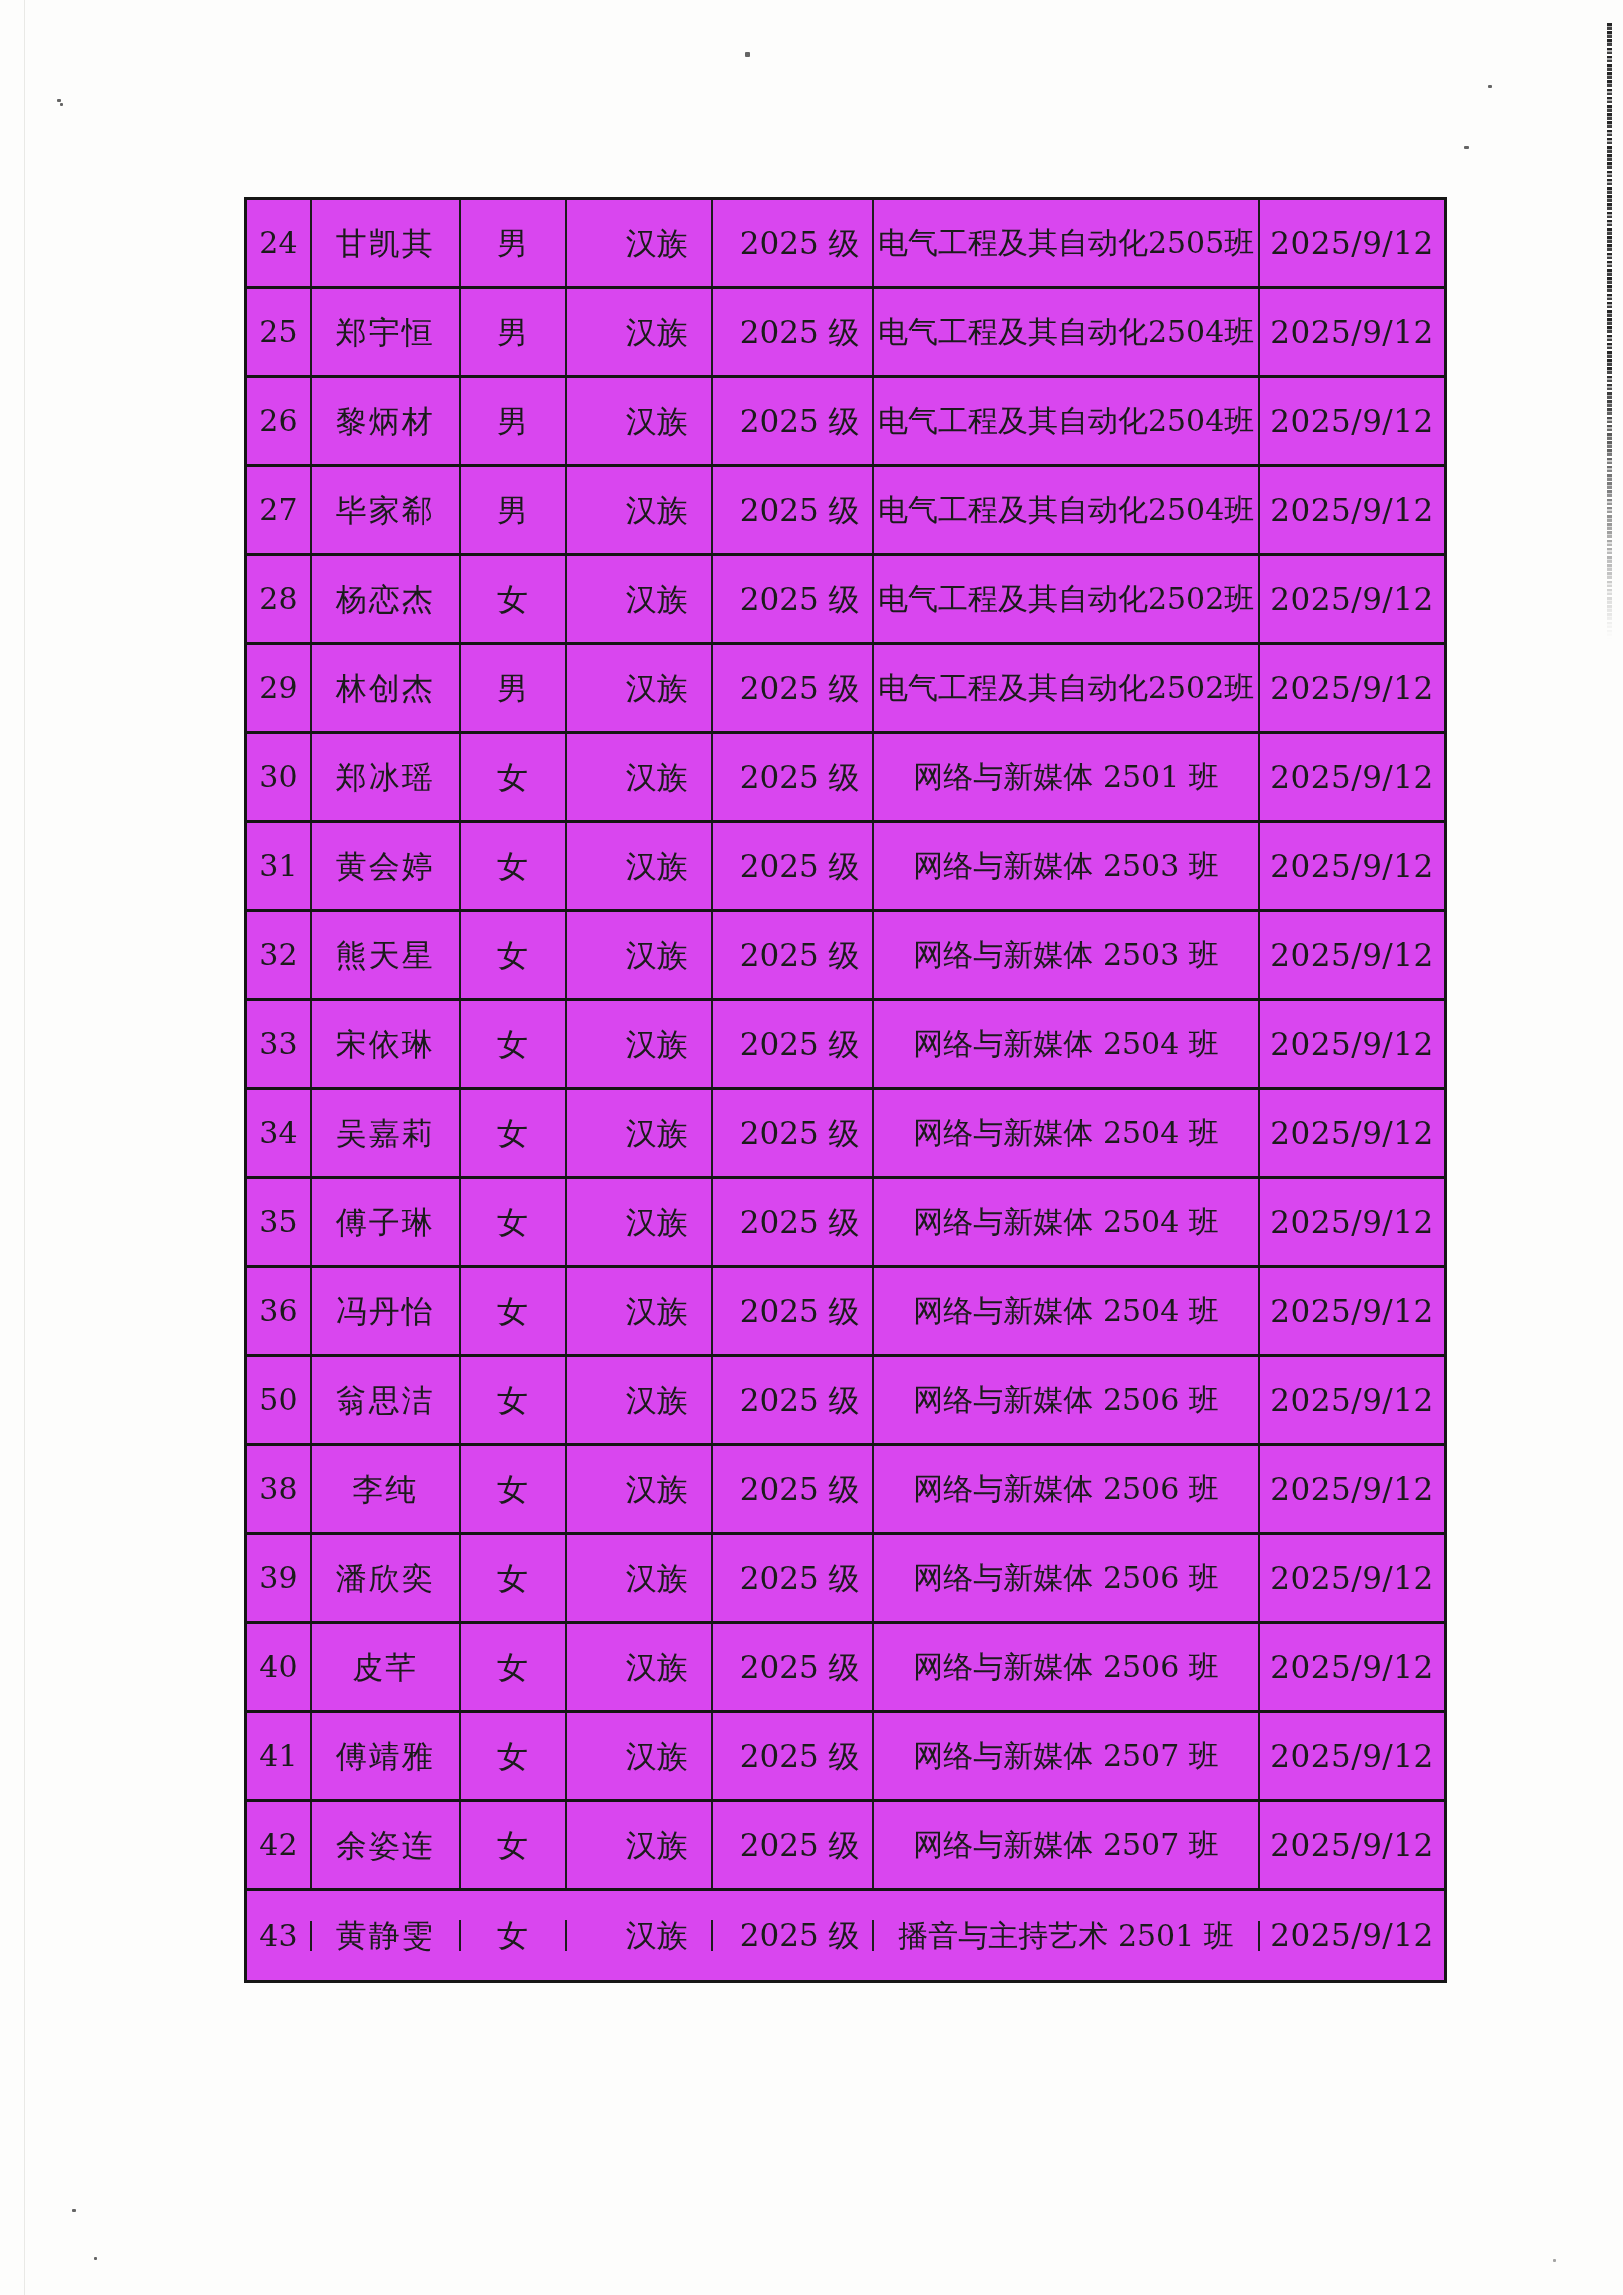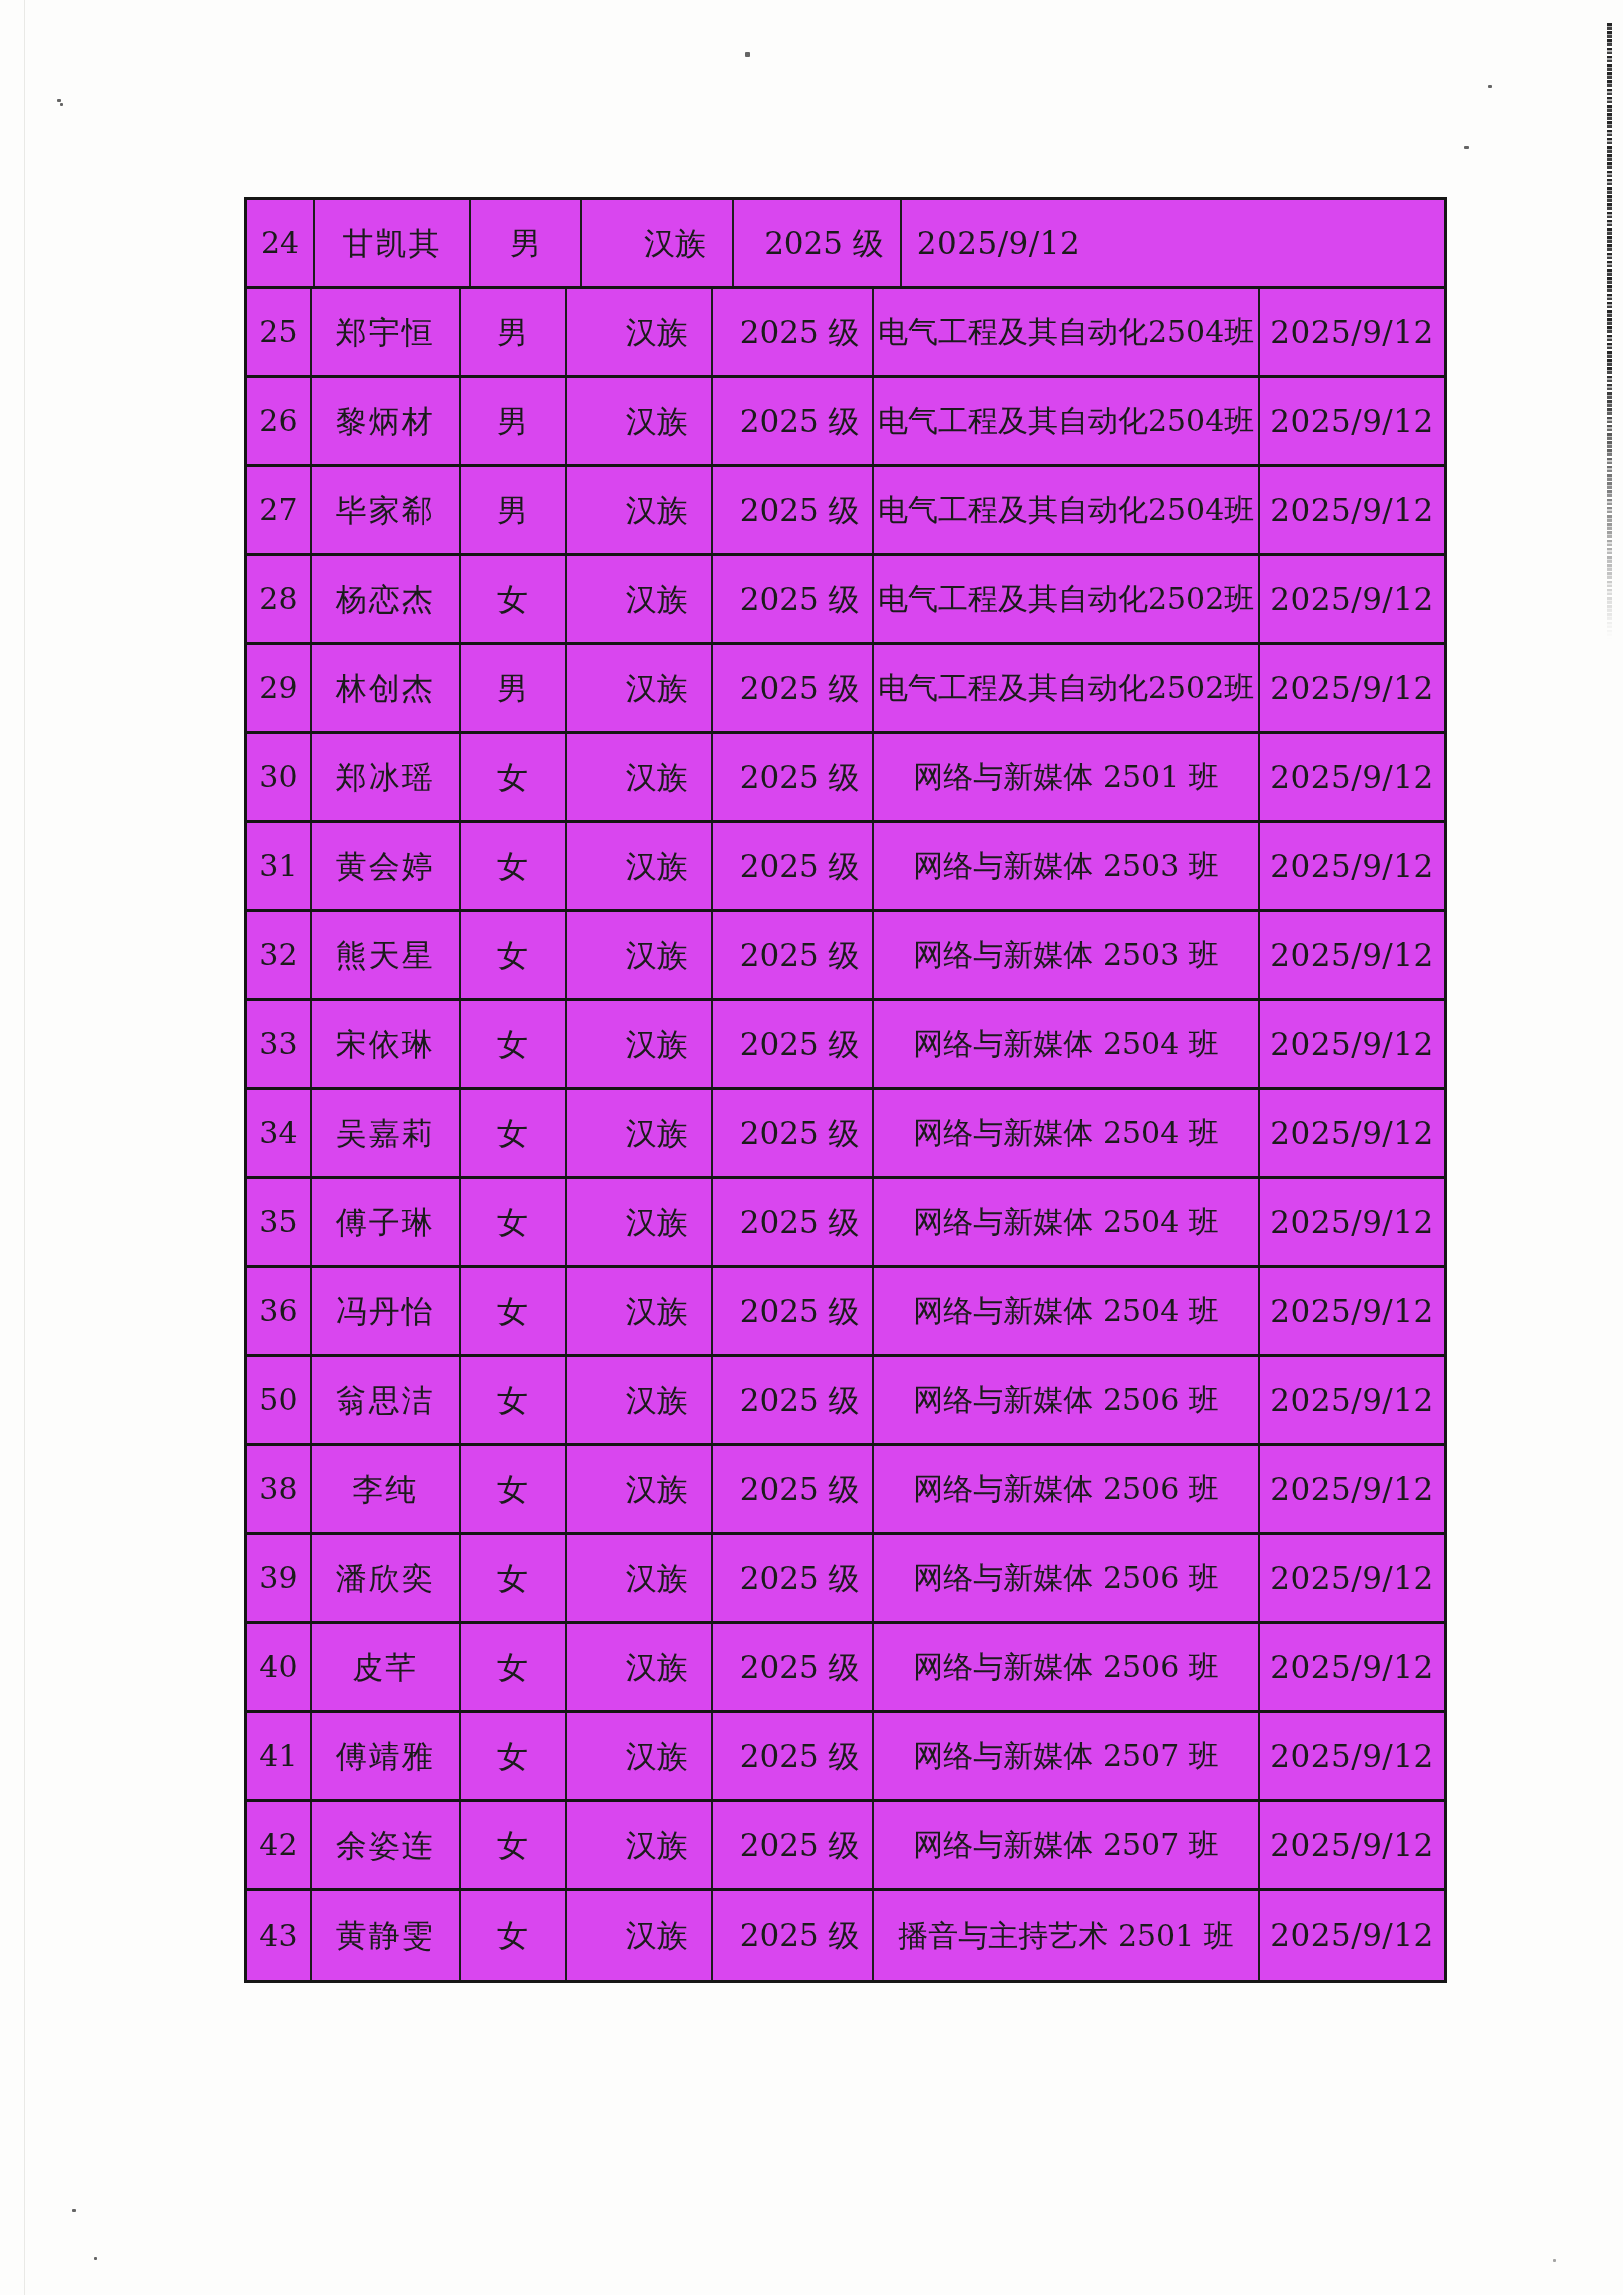--- a/index.html
+++ b/index.html
@@ -29,21 +29,21 @@
   .roster{
     position:absolute;left:244px;top:197px;width:1203px;
     border:3.1px solid #161616;
     box-sizing:border-box;
     background:#d946ef;
   }
   .row{
     display:flex;height:89px;box-sizing:border-box;
     border-bottom:3.6px solid #141414;
   }
-  .row:last-child{border-bottom:none;}
+  .row:last-child{border-bottom:none;align-items:center;}
   .cell{
     display:flex;align-items:center;justify-content:center;
     box-sizing:border-box;border-right:2px solid #1c1c1c;
     font-size:31px;line-height:1;white-space:nowrap;
   }
   .cell:last-child{border-right:none;}
   .c-seq   {width:68px;font-size:30px;}
   .c-name  {width:156px;letter-spacing:2px;}
   .c-gender{width:111px;}
   .c-eth   {width:116px;margin-left:36px;}
@@ -66,20 +66,21 @@
 <div class="speck" style="left:1553px;top:2259px;width:3.1px;height:2.6px;opacity:.5;"></div>
 
 <div class="roster">
 
     <div class="row">
       <div class="cell c-seq">24</div>
       <div class="cell c-name">甘凯其</div>
       <div class="cell c-gender">男</div>
       <div class="cell c-eth">汉族</div>
       <div class="cell c-grade">2025 级</div>
+      <div class="cell c-class">电气工程及其自动化2505班</div>
       <div class="cell c-date">2025/9/12</div>
     </div>
 
     <div class="row">
       <div class="cell c-seq">25</div>
       <div class="cell c-name">郑宇恒</div>
       <div class="cell c-gender">男</div>
       <div class="cell c-eth">汉族</div>
       <div class="cell c-grade">2025 级</div>
       <div class="cell c-class">电气工程及其自动化2504班</div>

